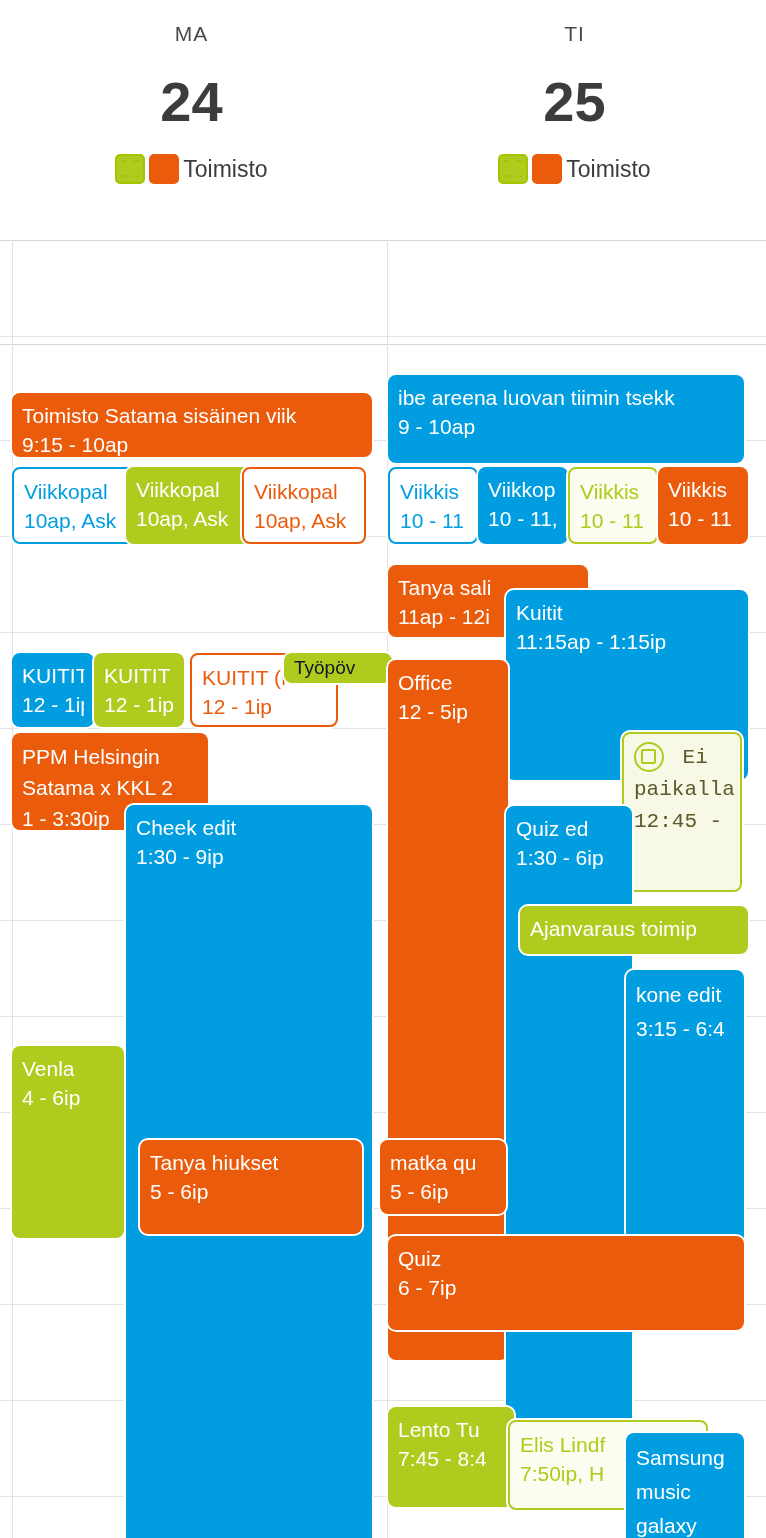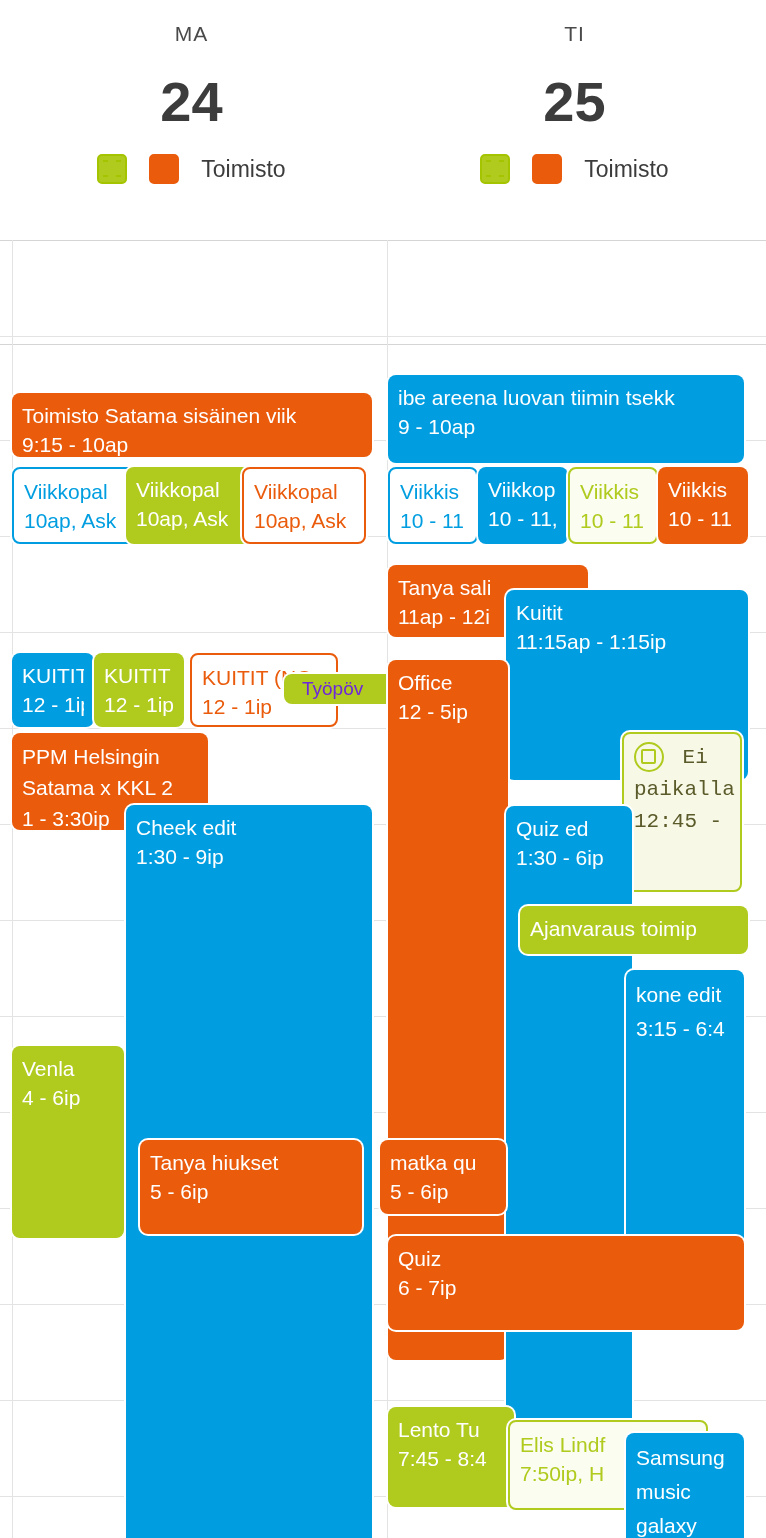--- a/index.html
+++ b/index.html
@@ -45,21 +45,21 @@
     font-weight: 700;
     color: #3c3c3c;
     line-height: 60px;
   }
 
   .allday-row {
     margin-top: 22px;
     display: flex;
     align-items: center;
     justify-content: center;
-    gap: 22px;
+    gap: 4px;
   }
   .mini-icon {
     width: 26px;
     height: 26px;
     border-radius: 5px;
     position: relative;
     display: inline-block;
   }
   .mini-icon.green { border: 2.5px solid #a4c400; }
   .mini-icon.orange { border: 2.5px solid #ea5b0c; }
@@ -138,28 +138,27 @@
   .orange { background: #ea5b0c; color: #ffffff; }
   .green  { background: #b0ca1e; color: #ffffff; }
   .outline-blue   { background: #ffffff; color: #009ee0; border: 2.5px solid #009ee0; }
   .outline-green  { background: #fbfdf0; color: #b0ca1e; border: 2.5px solid #b0ca1e; }
   .outline-orange { background: #ffffff; color: #ea5b0c; border: 2.5px solid #ea5b0c; }
   .cream-green { background: #f7f9e6; color: #5a5a2a; border: 2.5px solid #b0ca1e; }
 
   .chip {
     position: absolute;
     border-radius: 8px;
-    padding: 3px 18px;
+    padding: 3px 10px;
     font-size: 19px;
     line-height: 24px;
     background: #b0ca1e;
-    color: #6d28d9;
+    color: #0f172a;
     white-space: nowrap;
     box-shadow: 0 0 0 2px #ffffff;
-    margin-top: 21px;
   }
 
   .badge-icon {
     width: 26px;
     height: 26px;
     border-radius: 50%;
     border: 2.5px solid #b0ca1e;
     display: inline-block;
     position: relative;
     vertical-align: top;

